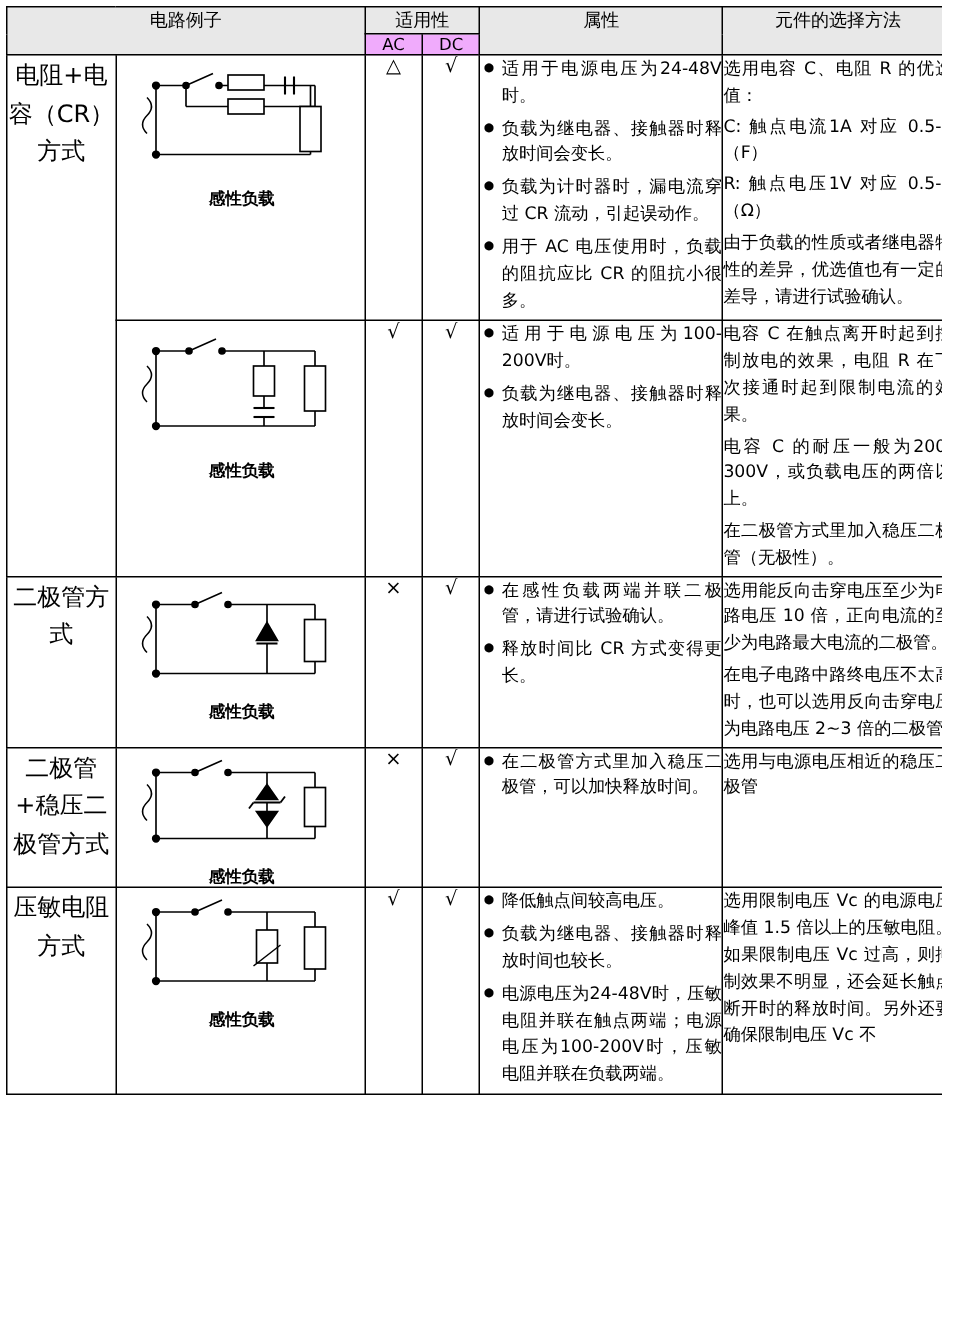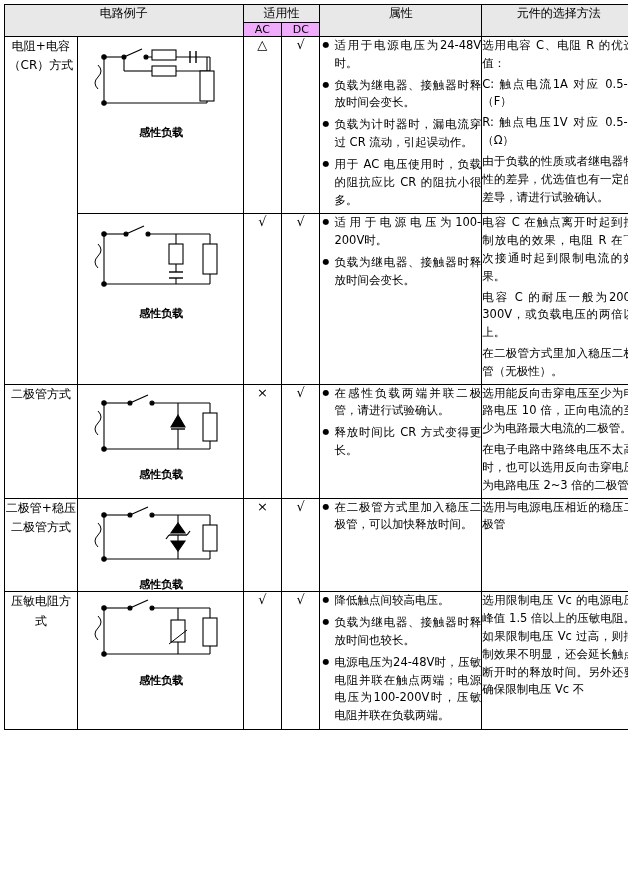--- a/index.html
+++ b/index.html
@@ -39,21 +39,21 @@
   .col-type{width:72px;}
   .col-circuit{width:164px;}
   .col-ac{width:38px;}
   .col-dc{width:38px;}
   .col-attr{width:160px;}
   .col-sel{width:152px;}
 
   td.type-cell{
     text-align:center;
     vertical-align:middle;
-    font-size:12px;
+    font-size:16px;
     line-height:1.6;
     padding:4px 3px;
   }
   td.circuit-cell{
     text-align:center;
     vertical-align:middle;
     padding:6px 2px;
   }
   td.mark-cell{
     text-align:center;

